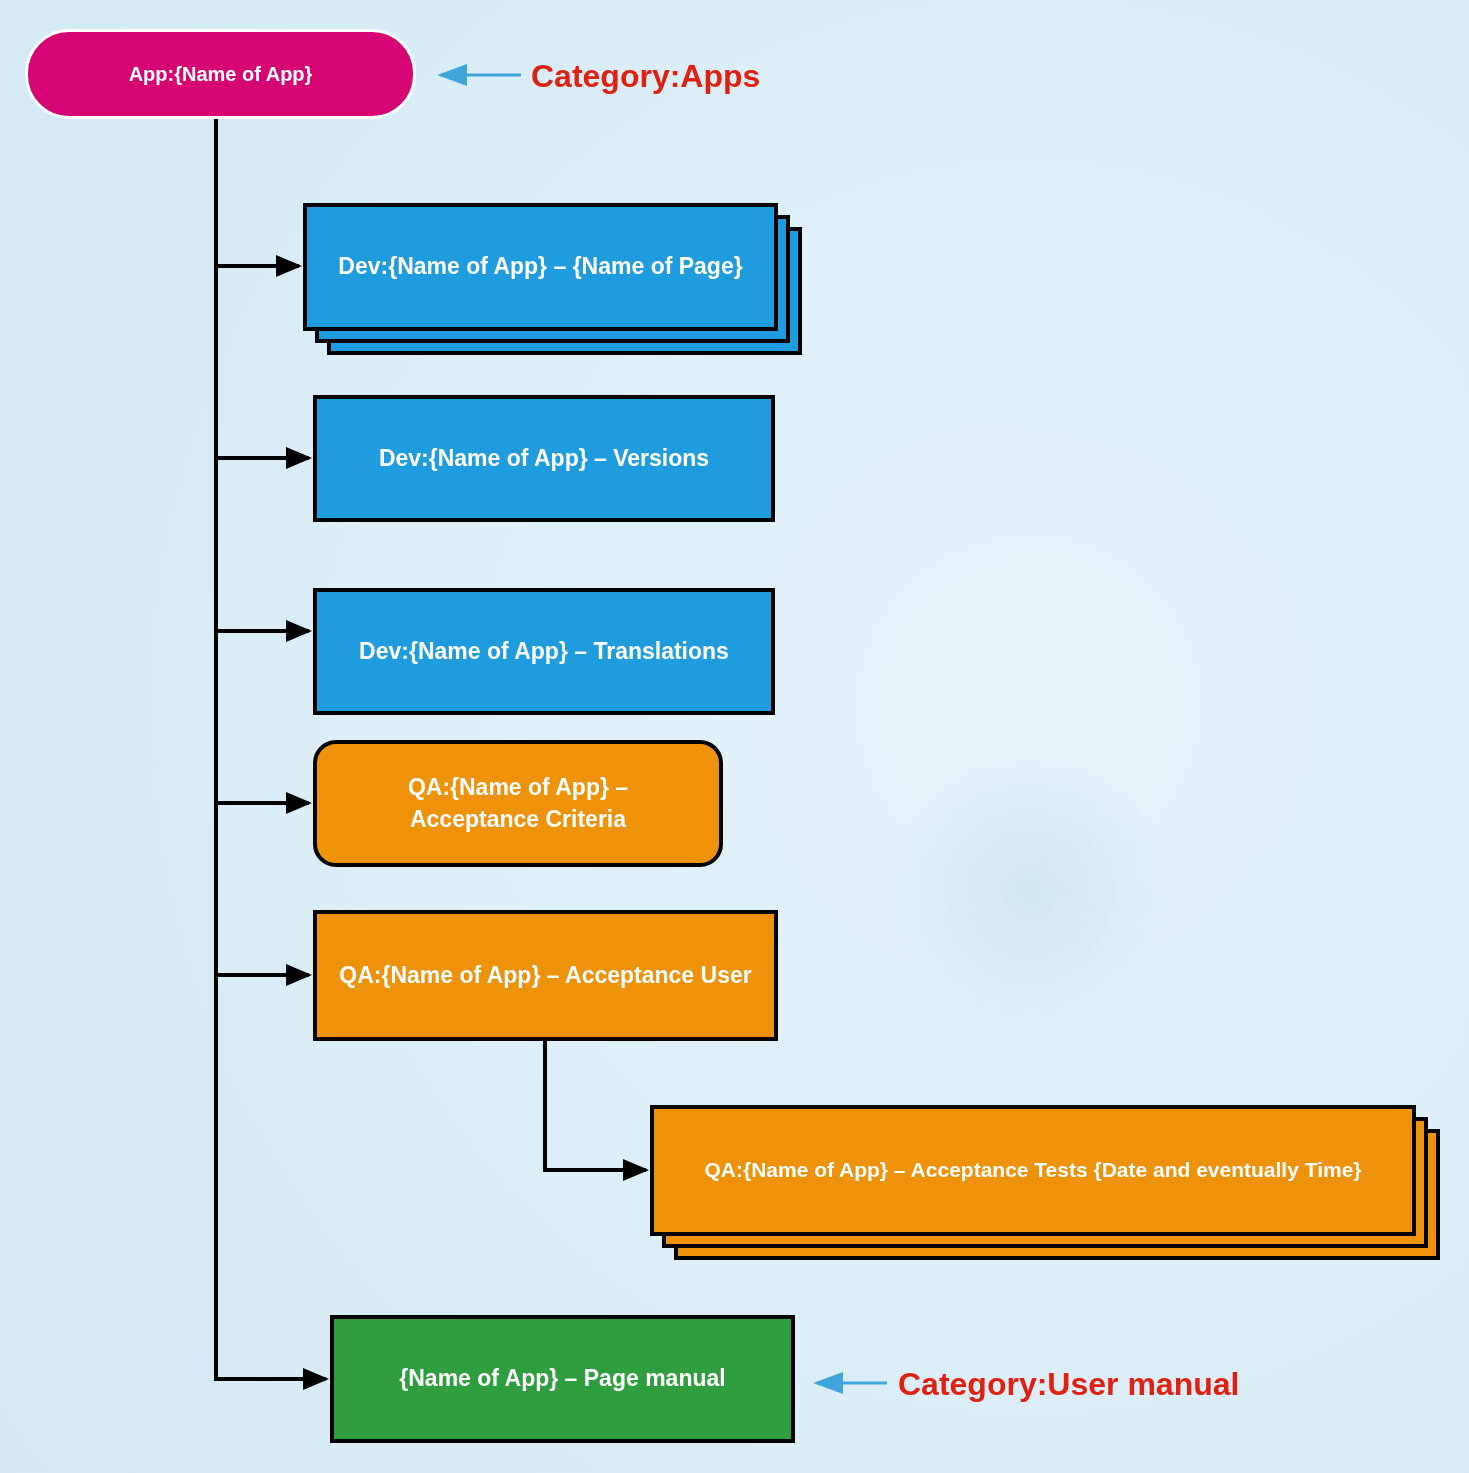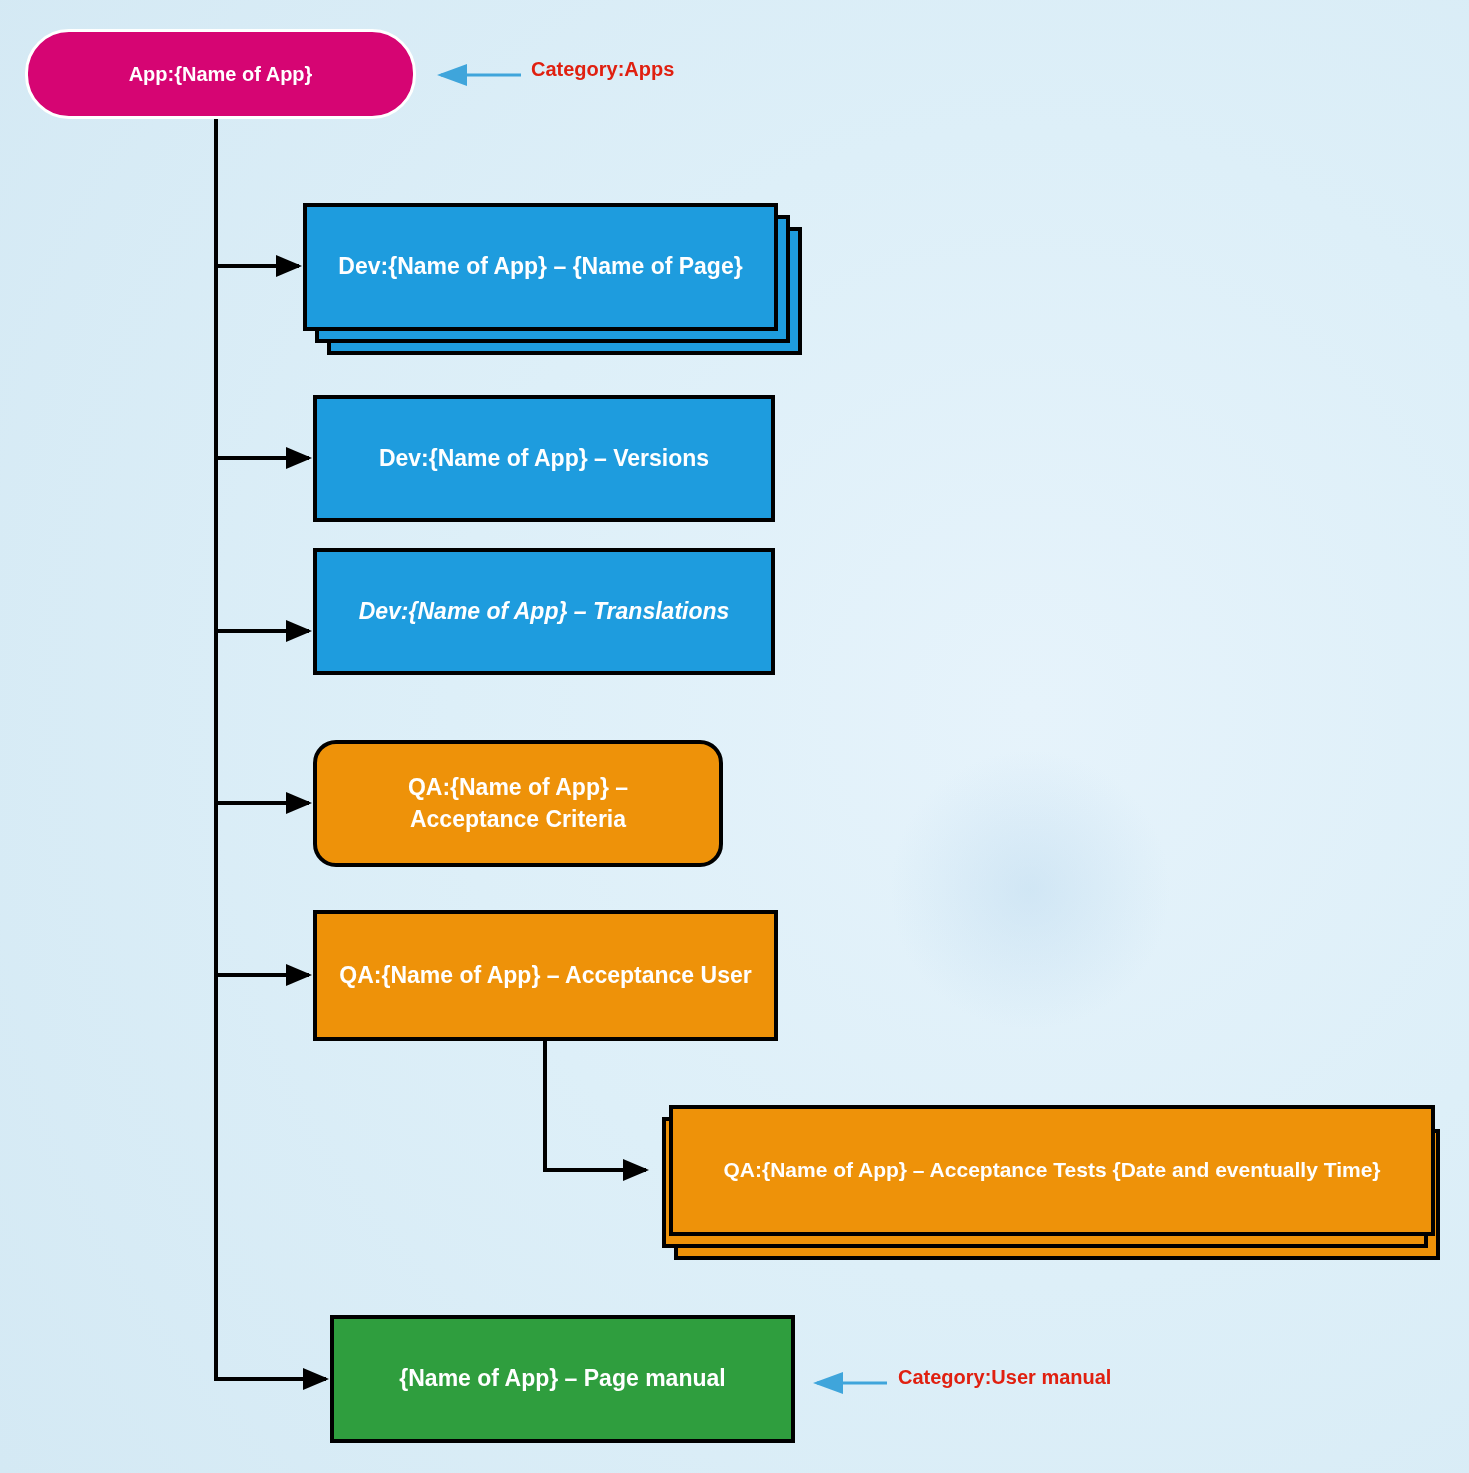--- a/index.html
+++ b/index.html
@@ -32,21 +32,21 @@
   }
   .stack-layer.blue{background:#1E9CDE;}
   .stack-layer.orange{background:#EE9209;}
   .pill{
     position:absolute;left:25px;top:29px;width:385px;height:84px;
     background:#D60573;border:3px solid #fff;border-radius:44px;
     display:flex;align-items:center;justify-content:center;
     color:#fff;font-weight:700;font-size:20px;
   }
   .annotation{
-    position:absolute;color:#E02010;font-weight:700;font-size:20px;white-space:nowrap;
+    position:absolute;color:#E02010;font-weight:700;font-size:32px;white-space:nowrap;
   }
 </style>
 </head>
 <body>
 
 <div class="canvas">
 
   <svg class="connectors" width="1469" height="1473" viewBox="0 0 1469 1473">
     <defs>
       <marker id="mBlack" markerWidth="26" markerHeight="22" viewBox="0 0 26 22" refX="23" refY="11" orient="auto" markerUnits="userSpaceOnUse">
@@ -80,36 +80,36 @@
     <div class="stack-layer blue" style="left:12px;top:12px;"></div>
     <div class="node blue" style="left:0;top:0;width:475px;height:128px;">
       <span>Dev:{Name of App} – {Name of Page}</span>
     </div>
   </div>
 
   <div class="node blue" style="left:313px;top:395px;width:462px;height:127px;">
     <span>Dev:{Name of App} – Versions</span>
   </div>
 
-  <div class="node blue" style="left:313px;top:548px;width:462px;height:127px;font-style:italic;">
+  <div class="node blue" style="left:313px;top:588px;width:462px;height:127px;">
     <span>Dev:{Name of App} – Translations</span>
   </div>
 
   <div class="node orange narrow" style="left:313px;top:740px;width:410px;height:127px;border-radius:23px;">
     <span>QA:{Name of App} – Acceptance Criteria</span>
   </div>
 
   <div class="node orange" style="left:313px;top:910px;width:465px;height:131px;">
     <span>QA:{Name of App} – Acceptance User</span>
   </div>
 
   <div class="stack-wrap" style="left:650px;top:1105px;width:766px;height:131px;">
     <div class="stack-layer orange" style="left:24px;top:24px;"></div>
     <div class="stack-layer orange" style="left:12px;top:12px;"></div>
-    <div class="node orange wide" style="left:0;top:0;width:766px;height:131px;margin-left:19px;">
+    <div class="node orange wide" style="left:0;top:0;width:766px;height:131px;">
       <span>QA:{Name of App} – Acceptance Tests {Date and eventually Time}</span>
     </div>
   </div>
 
   <div class="node green" style="left:330px;top:1315px;width:465px;height:128px;">
     <span>{Name of App} – Page manual</span>
   </div>
 
   <div class="annotation" style="left:898px;top:1366px;">Category:User manual</div>
 

